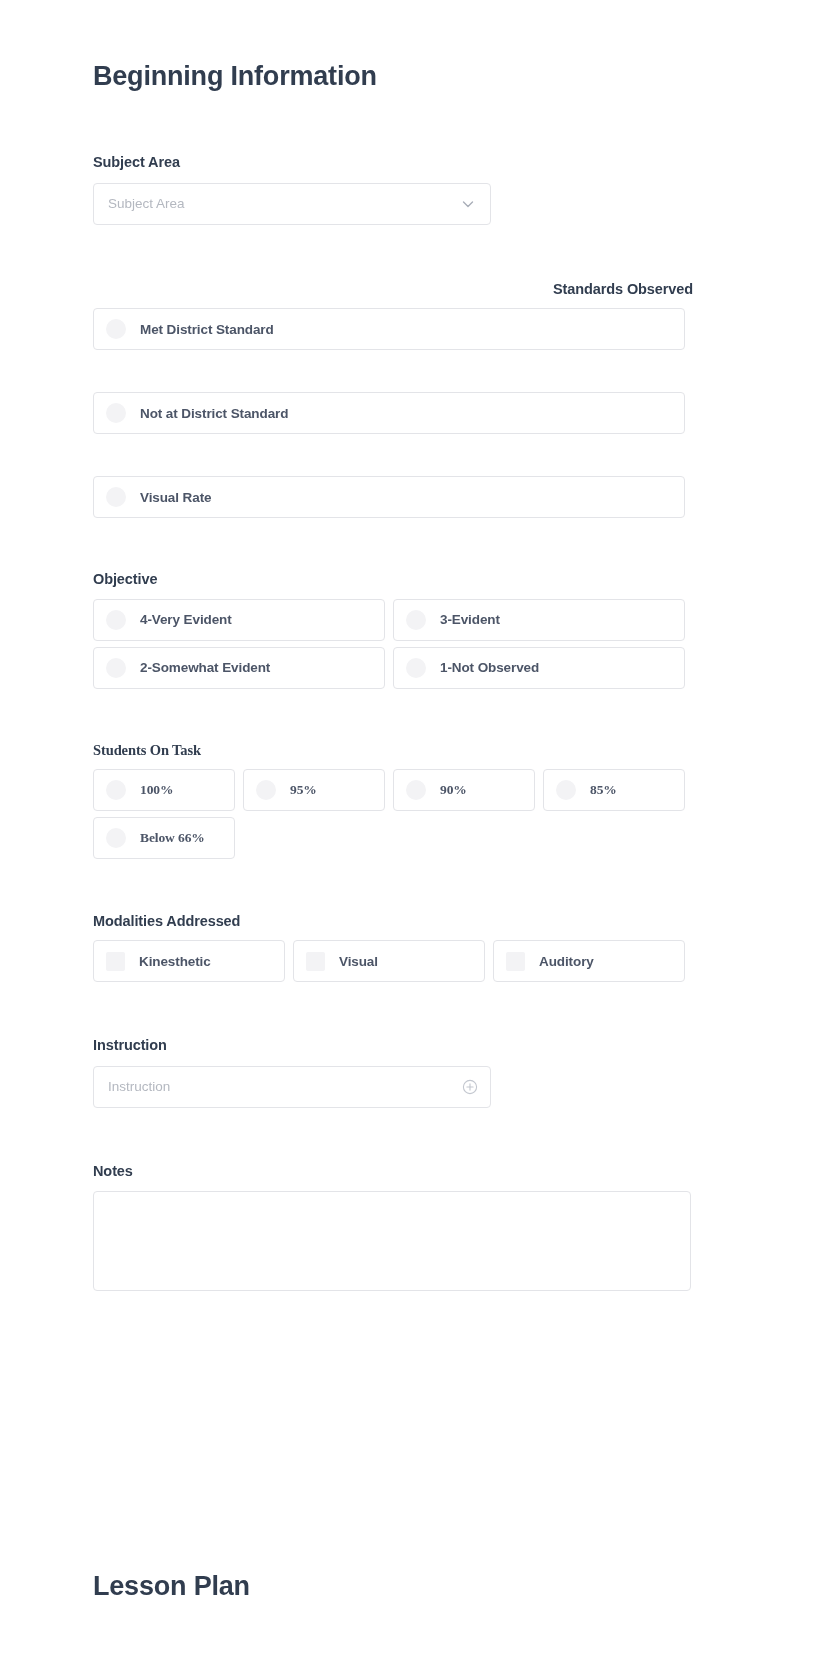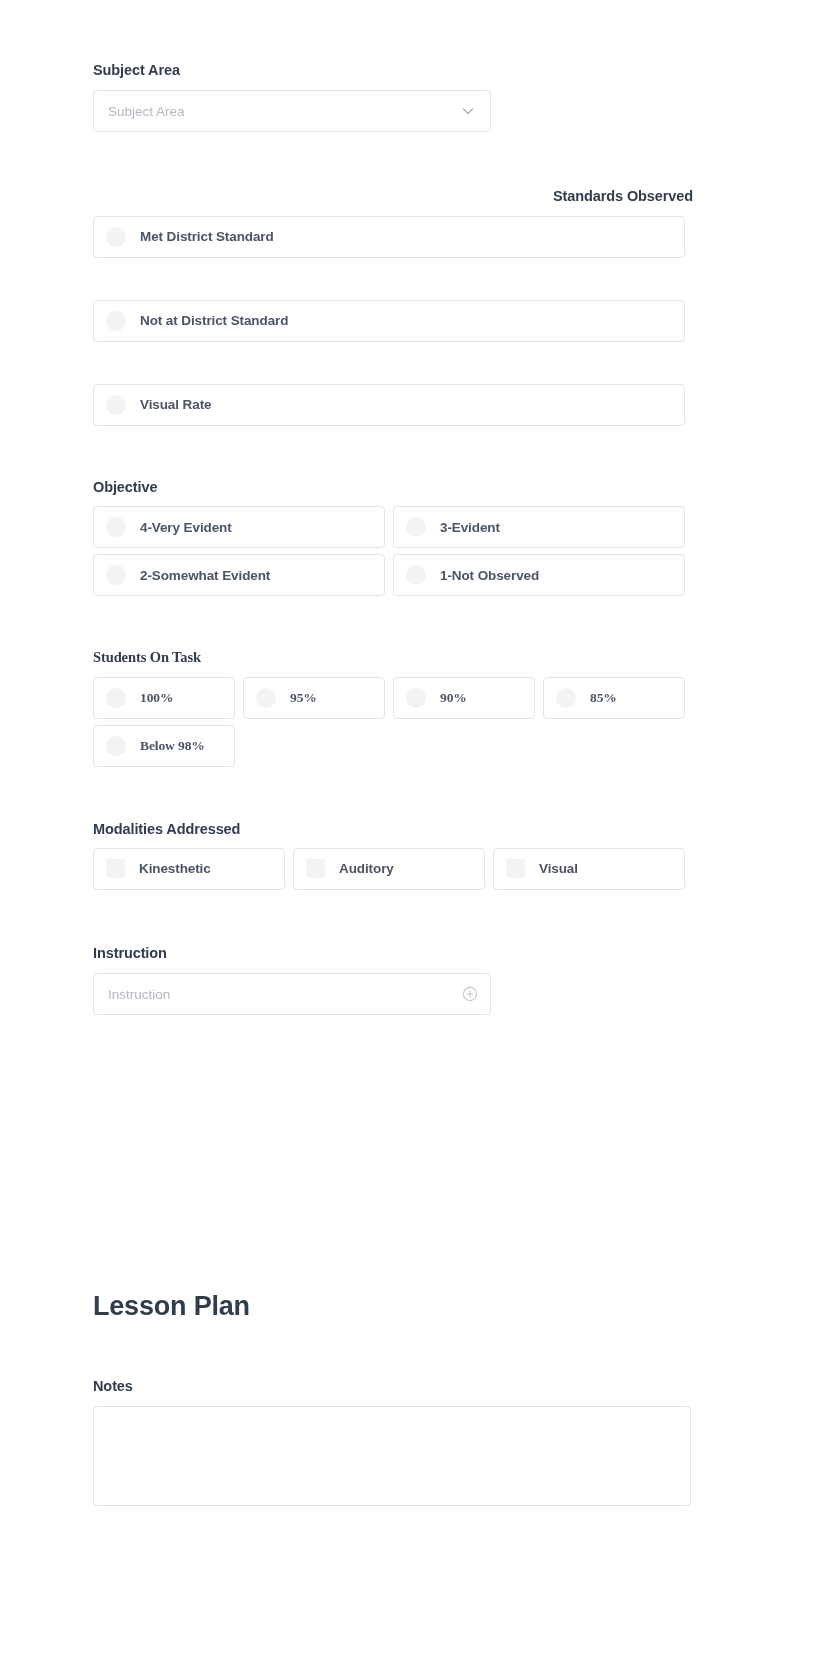--- a/index.html
+++ b/index.html
@@ -172,20 +172,23 @@
     color: #4c5567;
     outline: none;
   }
 </style>
 </head>
 <body>
 
 <div class="page">
   <div class="container">
 
+    <div style="margin-top:60px;">
+      <h1 class="page-title">Beginning Information</h1>
+    </div>
 
     <div style="margin-top:62px;">
       <div class="section-label">Subject Area</div>
       <div class="select-wrap">
         <div class="select-box">
           <span class="select-placeholder">Subject Area</span>
         </div>
         <span class="chevron">
           <svg width="16" height="16" viewBox="0 0 16 16" fill="none">
             <path d="M3.5 6 L8 10.5 L12.5 6" stroke="#a9aeb8" stroke-width="1.4" stroke-linecap="round" stroke-linejoin="round"></path>
@@ -248,61 +251,61 @@
         <div class="opt-card">
           <span class="radio-dot"></span>
           <span class="opt-label">90%</span>
         </div>
         <div class="opt-card">
           <span class="radio-dot"></span>
           <span class="opt-label">85%</span>
         </div>
         <div class="opt-card">
           <span class="radio-dot"></span>
-          <span class="opt-label">Below 98%</span>
+          <span class="opt-label">Below 66%</span>
         </div>
       </div>
     </div>
 
     <div style="margin-top:54px;">
       <div class="section-label">Modalities Addressed</div>
       <div class="opt-grid cols-3">
         <div class="opt-card">
           <span class="check-box"></span>
           <span class="opt-label">Kinesthetic</span>
         </div>
         <div class="opt-card">
           <span class="check-box"></span>
+          <span class="opt-label">Visual</span>
+        </div>
+        <div class="opt-card">
+          <span class="check-box"></span>
           <span class="opt-label">Auditory</span>
-        </div>
-        <div class="opt-card">
-          <span class="check-box"></span>
-          <span class="opt-label">Visual</span>
         </div>
       </div>
     </div>
 
     <div style="margin-top:55px;">
       <div class="section-label">Instruction</div>
       <div class="instr-wrap">
         <div class="instr-box">
           <span class="instr-placeholder">Instruction</span>
         </div>
         <span class="plus-icon">
           <svg width="16" height="16" viewBox="0 0 16 16" fill="none">
             <circle cx="8" cy="8" r="6.6" stroke="#c3c7cf" stroke-width="1.1"></circle>
             <path d="M8 4.9 V11.1 M4.9 8 H11.1" stroke="#c3c7cf" stroke-width="1.1" stroke-linecap="round"></path>
           </svg>
         </span>
       </div>
     </div>
 
-    <div style="margin-top:275px;">
-      <h1 class="page-title">Lesson Plan</h1>
-    </div>
-
     <div style="margin-top:55px;">
       <div class="section-label">Notes</div>
       <textarea class="notes-area" placeholder="" style=""></textarea>
     </div>
 
+    <div style="margin-top:275px;">
+      <h1 class="page-title">Lesson Plan</h1>
+    </div>
+
   </div>
 </div>
 
 </body></html>

